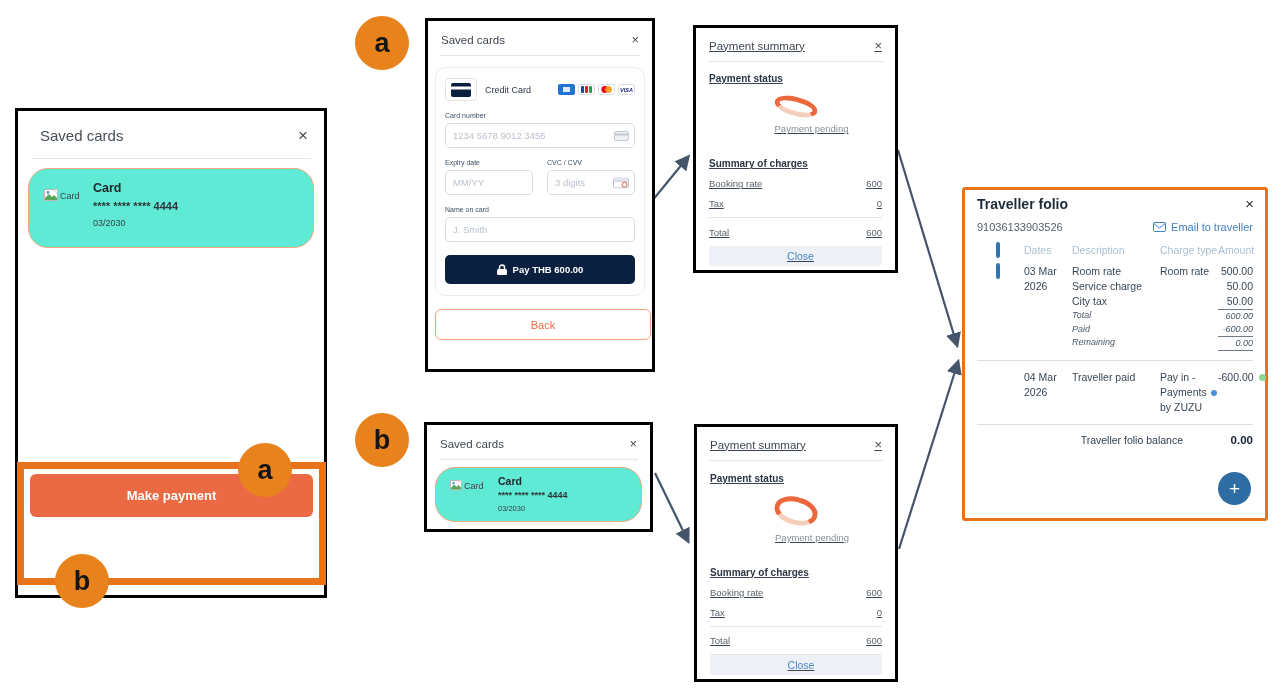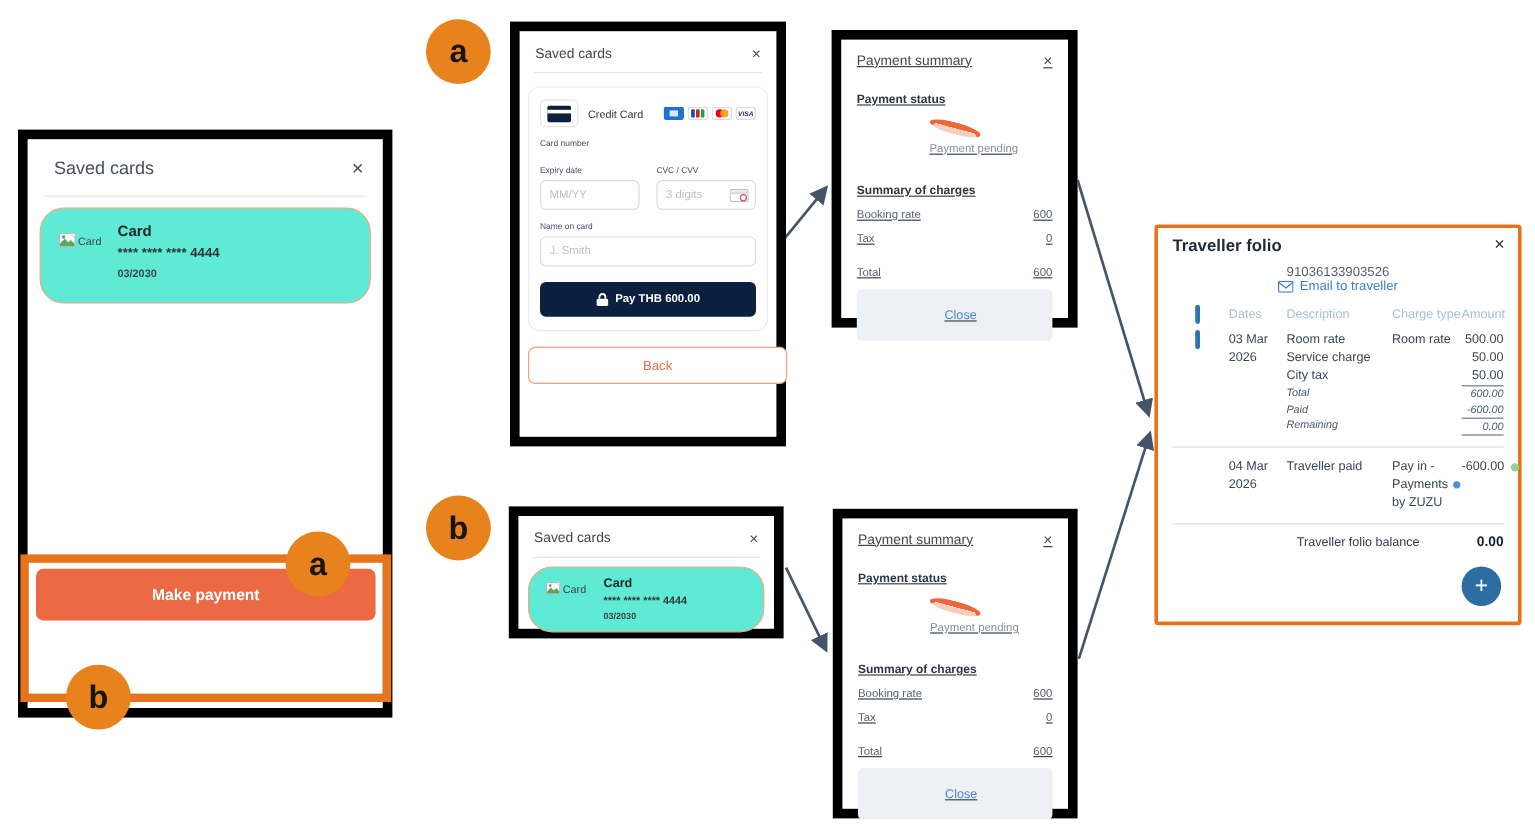--- a/index.html
+++ b/index.html
@@ -1,19 +1,19 @@
 <!DOCTYPE html>
 <html><head>
 <meta charset="utf-8">
 <style>
   html,body{margin:0;padding:0;}
   body{width:1279px;height:695px;position:relative;background:#ffffff;
        font-family:"Liberation Sans",sans-serif;overflow:hidden;color:#3a4450;}
   .abs{position:absolute;box-sizing:border-box;}
-  .panel{position:absolute;box-sizing:border-box;background:#fff;border:8px solid #000000;}
+  .panel{position:absolute;box-sizing:border-box;background:#fff;border:3px solid #000000;}
   .hdr{display:flex;justify-content:space-between;align-items:center;}
   .close-x{color:#4a4a4a;cursor:pointer;line-height:1;}
   .hdiv{height:1px;background:#e4e7ea;}
 
   
   #arrows{position:absolute;left:0;top:0;z-index:0;pointer-events:none;}
 
   
   .step{position:absolute;width:54px;height:54px;border-radius:50%;background:#e8821c;
         display:flex;align-items:center;justify-content:center;font-size:27px;font-weight:bold;
@@ -29,21 +29,21 @@
   #left-card{margin:9px 10px 0;height:78px;}
   .broken-wrap{position:absolute;display:flex;align-items:center;gap:2px;}
   #left-card .broken-wrap{left:15px;top:20px;}
   .broken-alt{font-size:9px;color:#3c424a;}
   .ci-text{position:absolute;}
   #left-card .ci-text{left:64px;top:12px;}
   .ci-name{font-weight:bold;color:#23272c;}
   #left-card .ci-name{font-size:12.5px;}
   .ci-num{font-weight:600;color:#30353b;}
   #left-card .ci-num{font-size:11px;margin-top:5px;}
-  .ci-exp{color:#3c424a;font-weight:bold;}
+  .ci-exp{color:#3c424a;}
   #left-card .ci-exp{font-size:9px;margin-top:6px;}
 
   #highlight-box{left:17px;top:462px;width:309px;height:123px;border:7px solid #e8731d;
                  z-index:4;padding:5px 6px;display:flex;flex-direction:column;gap:9px;}
   .orange-btn{background:#eb6a44;border:none;border-radius:6px;color:#fff;font-size:13px;
               font-weight:600;width:100%;cursor:pointer;font-family:inherit;}
   #btn-pay-new{height:42px;}
   #btn-make-payment{height:43px;}
   #circle-a-left{left:238px;top:443px;}
   #circle-b-left{left:55px;top:554px;}
@@ -81,40 +81,40 @@
   .ps{display:flex;flex-direction:column;z-index:1;text-decoration:underline;}
   .ps .sm-hdr{padding:11px 13px 9px;}
   .ps-sub{font-size:10px;font-weight:bold;color:#2b3642;margin:12px 13px 0;}
   .spinner{width:34px;height:34px;border-radius:50%;margin:13px auto 0;
            border:5px solid #ec683b;border-bottom-color:#f6cebc;transform:rotate(15deg);}
   .pending{text-align:center;font-size:9.5px;color:#868e98;margin-top:7px;padding-left:32px;}
   .charges{margin-top:24px;}
   .ps-row{display:flex;justify-content:space-between;font-size:9.5px;color:#58626d;
           margin:9px 13px 0;}
   .ps-sep{height:1px;background:#e4e7ea;margin:8px 13px 0;}
-  .ps-close{margin:auto 13px 16px;height:43px;background:#edf1f6;border:none;border-radius:4px;
+  .ps-close{margin:auto 13px 4px;height:20px;background:#edf1f6;border:none;border-radius:4px;
             color:#4a86c8;font-size:10.5px;cursor:pointer;font-family:inherit;flex-shrink:0;padding-left:16px;}
   #ps-top{left:693px;top:25px;width:205px;height:248px;}
   #ps-bottom{left:694px;top:424px;width:204px;height:258px;}
 
   
   #panel-b{left:424px;top:422px;width:229px;height:110px;z-index:1;}
   #b-card{margin:7px 8px 0;height:53px;}
   #b-card .broken-wrap{left:14px;top:12px;}
   #b-card .ci-text{left:62px;top:7px;}
   #b-card .ci-name{font-size:10.5px;}
   #b-card .ci-num{font-size:9px;margin-top:3px;}
   #b-card .ci-exp{font-size:7.5px;margin-top:4px;}
 
   
   #folio{left:962px;top:187px;width:306px;height:334px;background:#fff;border:3px solid #e8721c;
          border-radius:3px;z-index:1;padding:6px 12px 0;}
   #folio .close-x{position:absolute;right:11px;top:6px;font-size:15px;color:#2e2e2e;}
   .folio-title{font-size:14px;font-weight:bold;color:#1c2a3a;margin-top:0;}
-  .folio-sub{display:flex;justify-content:space-between;align-items:center;margin-top:9px;flex-direction:column;}
+  .folio-sub{display:flex;justify-content:space-between;align-items:center;margin-top:9px;}
   .folio-num{font-size:11px;color:#55606c;}
   .email-link{display:flex;align-items:center;gap:5px;font-size:11px;color:#3f7fc4;cursor:pointer;}
   .fline{display:flex;align-items:flex-start;font-size:10.5px;line-height:15px;color:#3a4754;margin-left:19px;}
   .fhead{color:#a9bfd3;margin-top:10px;}
   .c1{width:28px;flex-shrink:0;}
   .c2{width:48px;flex-shrink:0;}
   .c3{width:88px;flex-shrink:0;}
   .c4{width:58px;flex-shrink:0;}
   .c5{flex:1;text-align:right;}
   .chk{width:12px;height:12px;border:2px solid #2f74b5;border-radius:2px;background:#fff;
@@ -214,20 +214,27 @@
             <circle cx="10.6" cy="5.5" r="3.4" fill="#f79e1b" opacity="0.92"></circle>
           </svg>
         <svg width="17" height="11">
             <rect x="0.5" y="0.5" width="16" height="10" rx="2" fill="#fff" stroke="#d9dde3"></rect>
             <text x="8.5" y="7.6" text-anchor="middle" font-size="5.5" font-weight="bold" font-style="italic" fill="#1a1f71">VISA</text>
           </svg>
       </span>
     </div>
 
     <div class="fld-label">Card number</div>
+    <div class="input-wrap">
+      <input class="tx-input" type="text" placeholder="1234 5678 9012 3456" style="">
+      <svg class="in-icon" width="15" height="10">
+          <rect x="0.5" y="0.5" width="14" height="9" rx="1.5" fill="#eef0f3" stroke="#c4cad2"></rect>
+          <rect x="0.5" y="2.5" width="14" height="2" fill="#c4cad2"></rect>
+        </svg>
+    </div>
 
     <div class="two-col">
       <div>
         <div class="fld-label">Expiry date</div>
         <input class="tx-input" type="text" placeholder="MM/YY" style="">
       </div>
       <div>
         <div class="fld-label">CVC / CVV</div>
         <div class="input-wrap">
           <input class="tx-input" type="text" placeholder="3 digits" style="">

